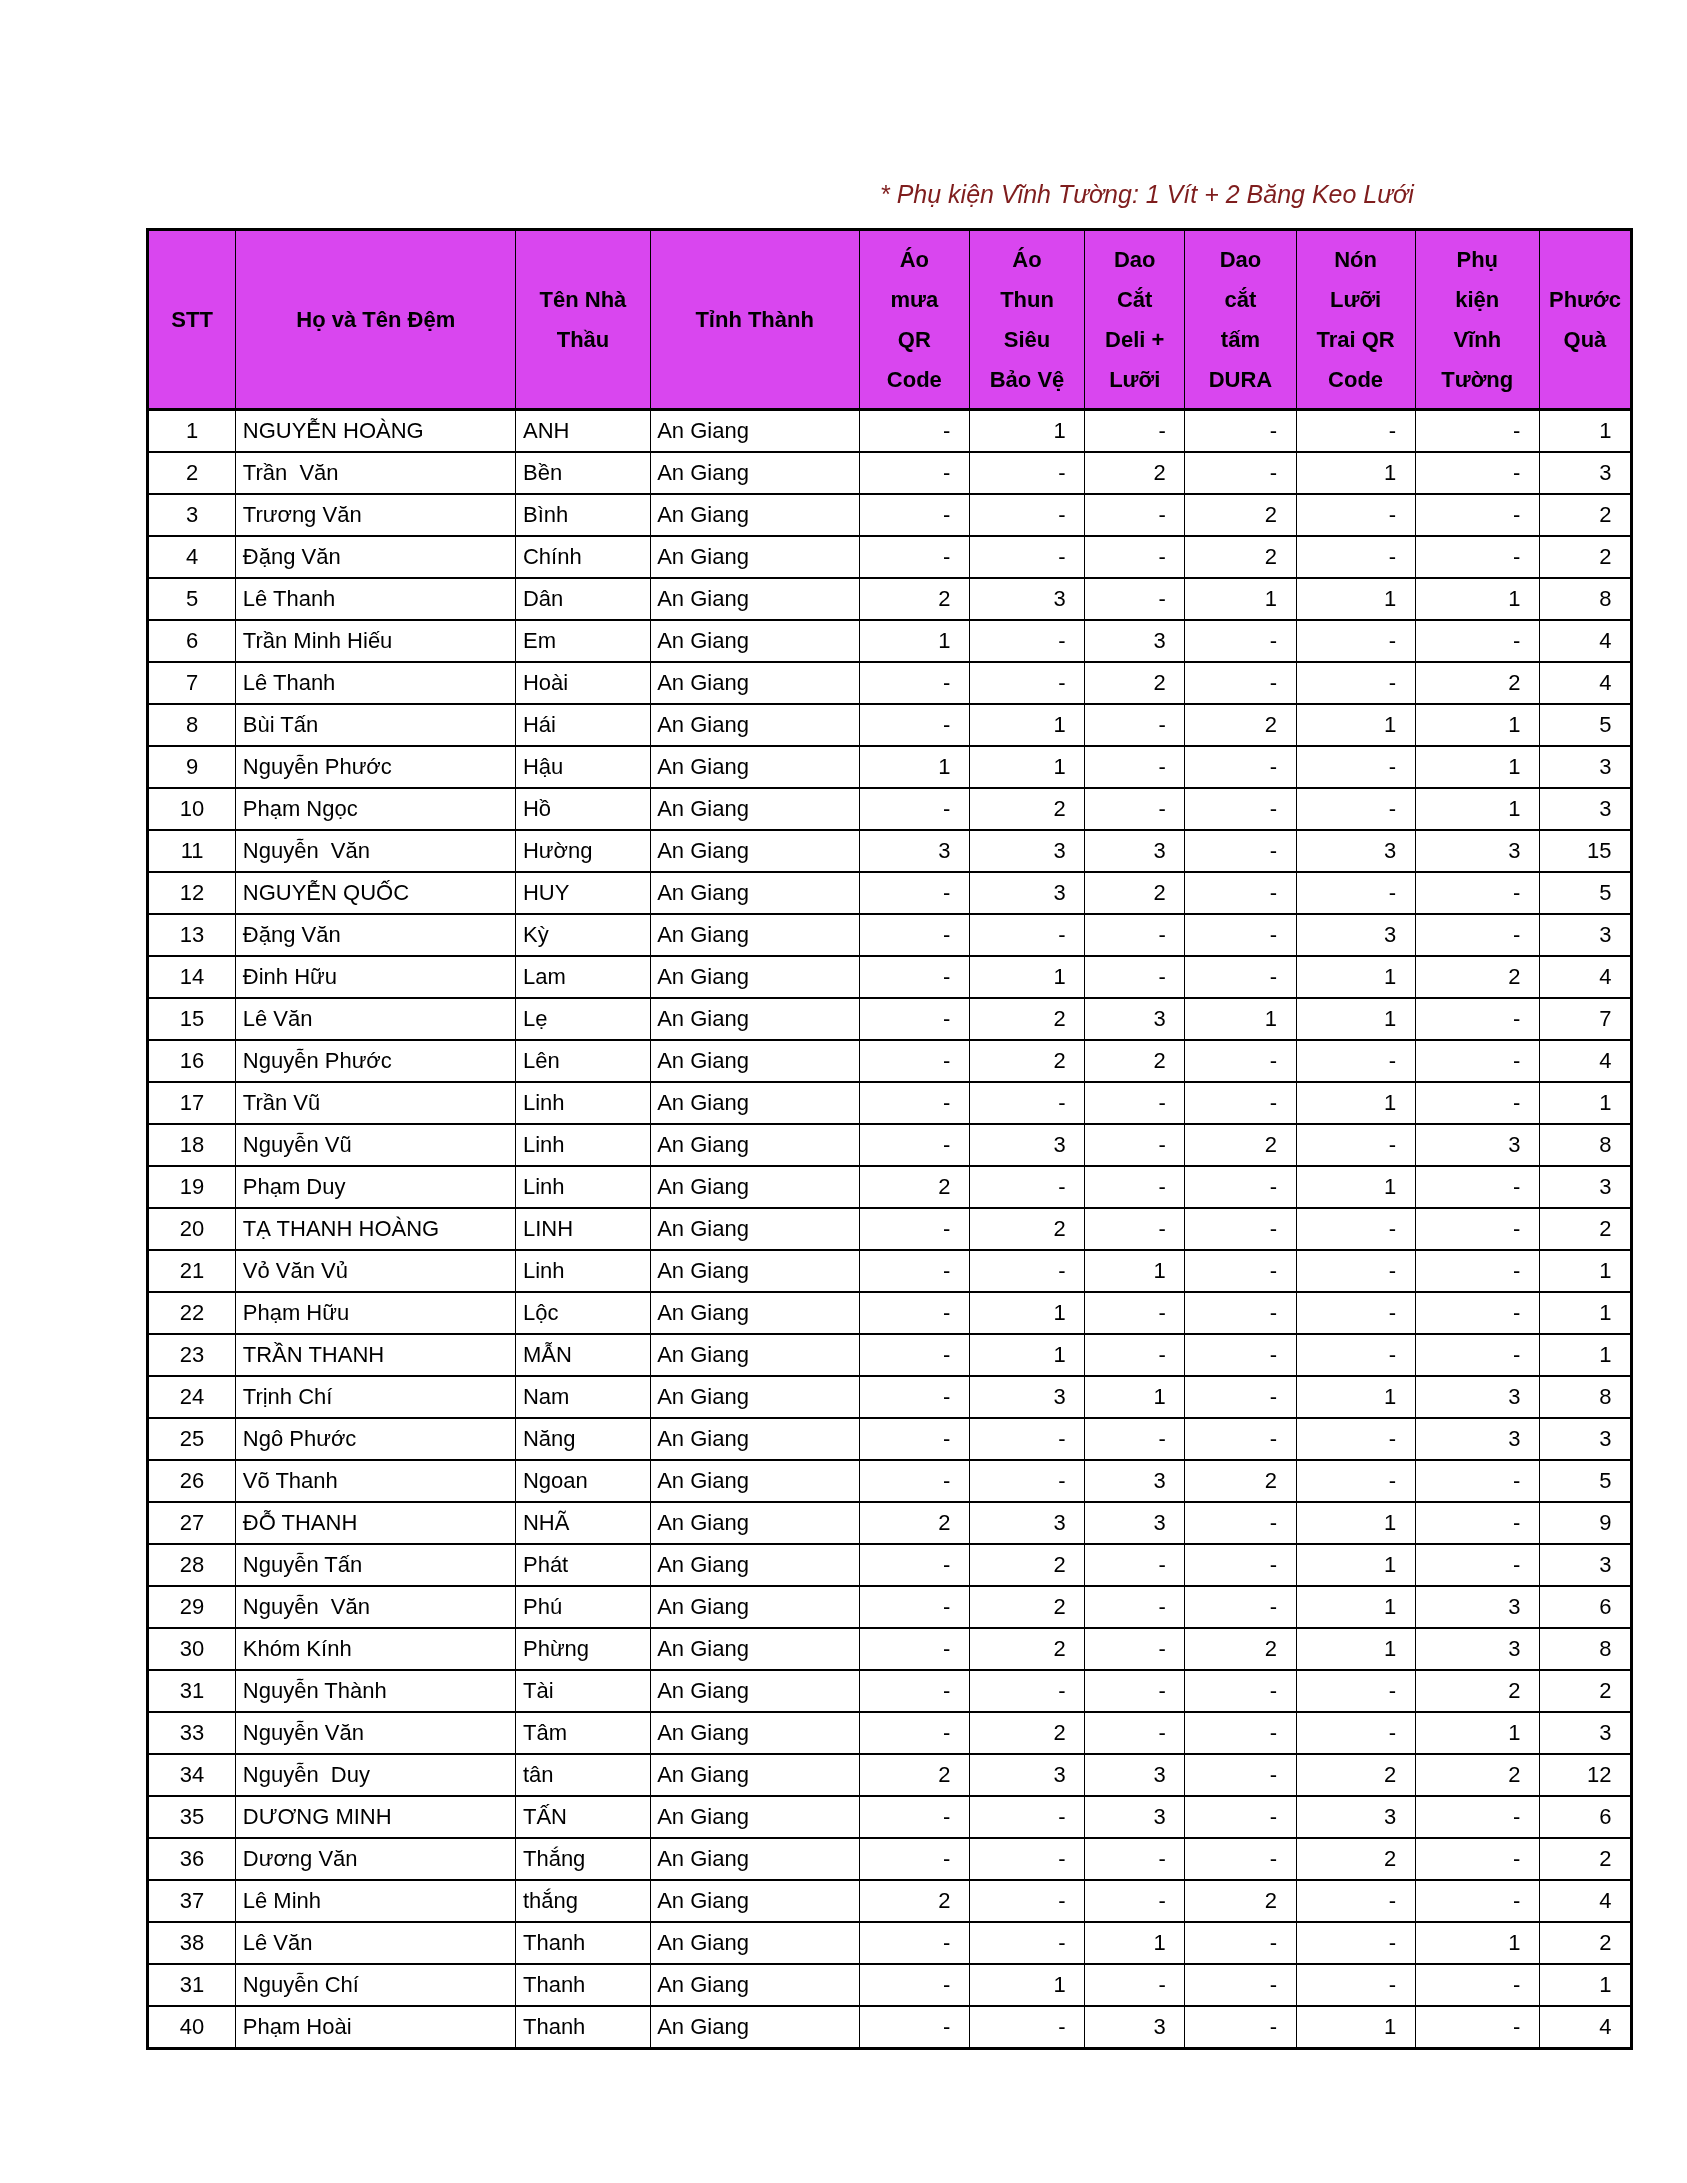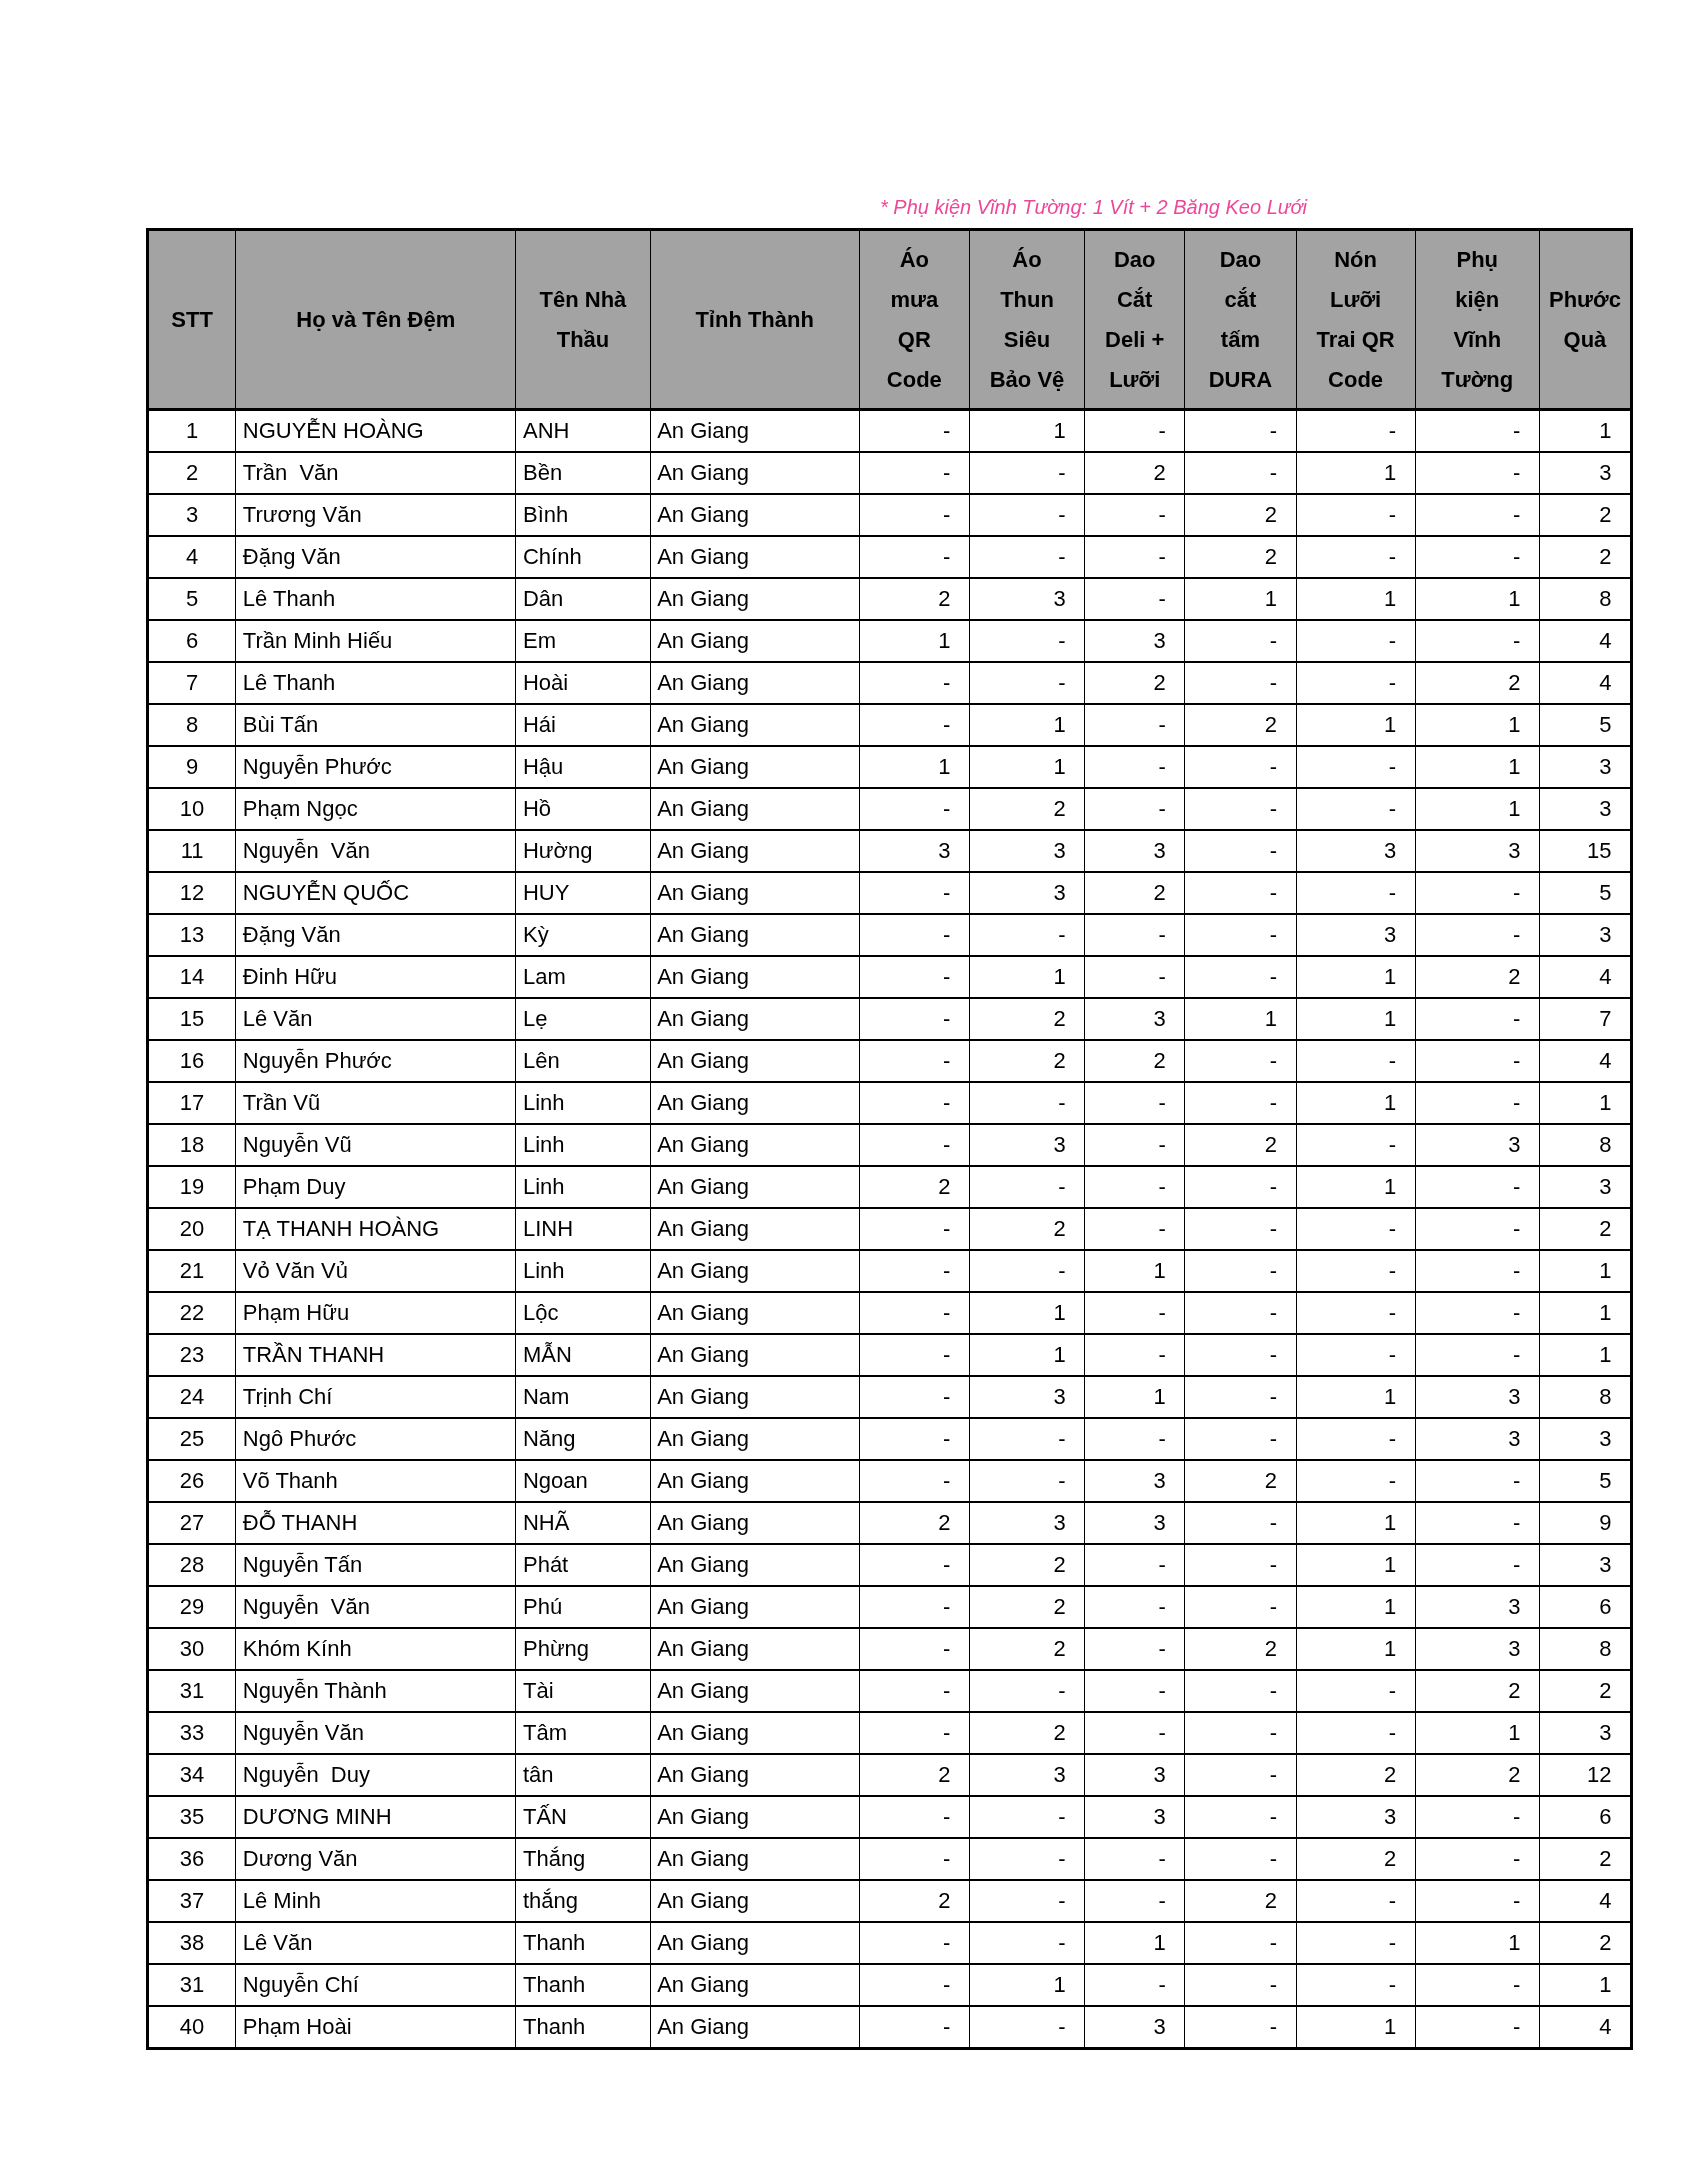--- a/index.html
+++ b/index.html
@@ -10,44 +10,44 @@
   .page {
     position: relative;
     width: 1687px;
     height: 2183px;
     background: #ffffff;
     font-family: "Liberation Sans", "DejaVu Sans", sans-serif;
     color: #000000;
   }
   .note {
     position: absolute;
-    top: 196px;
+    top: 180px;
     left: 880px;
-    font-size: 20px;
+    font-size: 25px;
     font-style: italic;
     white-space: nowrap;
-    color: #ec4899;
+    color: #7f1d1d;
   }
   table.gift-table {
     position: absolute;
     top: 228px;
     left: 146px;
     width: 1413px;
     table-layout: fixed;
     border-collapse: collapse;
     border: 3.3px solid #000000;
   }
   table.gift-table th,
   table.gift-table td {
     border: solid #000000;
     border-width: 2.6px 1.3px;
     overflow: hidden;
   }
   thead th {
-    background: #a3a3a3;
+    background: #d946ef;
     font-weight: bold;
     font-size: 22px;
     line-height: 40px;
     text-align: center;
     vertical-align: middle;
     height: 177px;
     white-space: pre-line;
     border-bottom-width: 3.3px !important;
     padding: 0 2.6px;
   }

